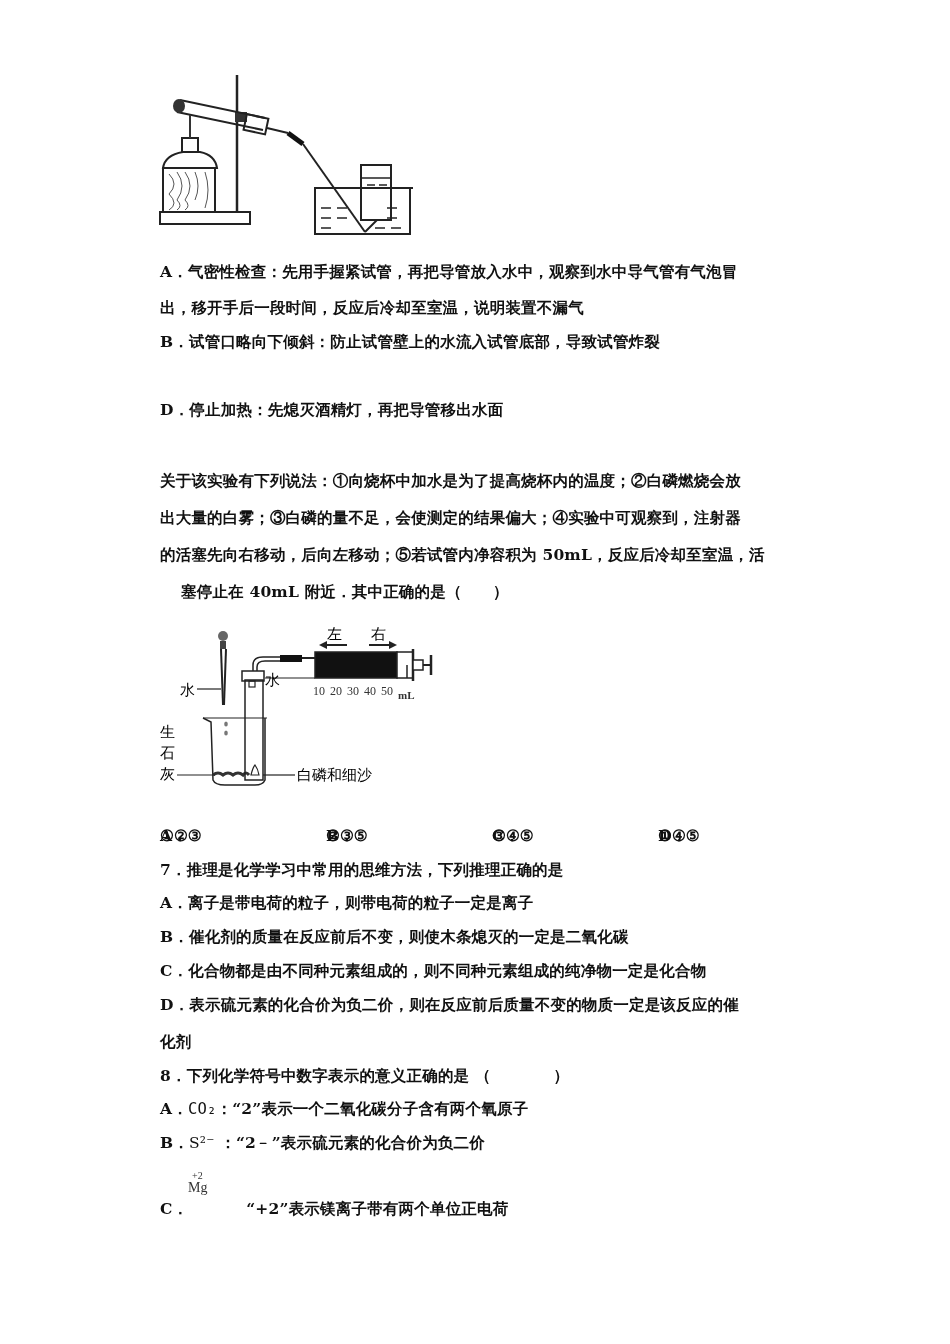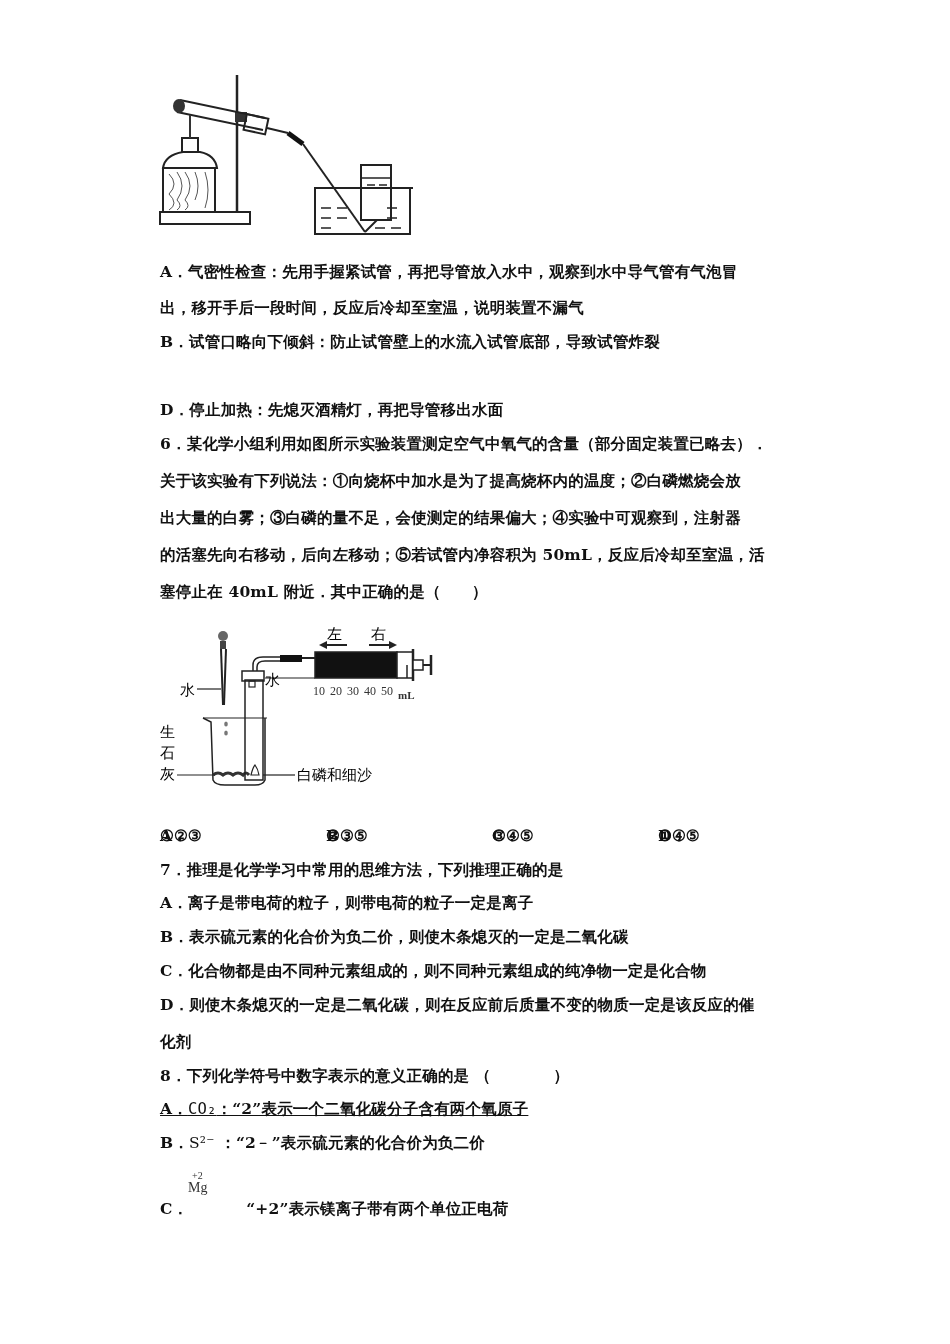--- a/index.html
+++ b/index.html
@@ -62,25 +62,24 @@
     <line x1="206" y1="108" x2="236" y2="108" stroke="#222" stroke-width="1.5"></line>
     <line x1="212" y1="115" x2="220" y2="115" stroke="#222" stroke-width="1.5"></line>
     <line x1="224" y1="115" x2="232" y2="115" stroke="#222" stroke-width="1.5"></line>
   </svg>
 
   <div class="line" style="top:262px;"><span>A．</span><span>气密性检查：先用手握紧试管，再把导管放入水中，观察到水中导气管有气泡冒</span></div>
   <div class="line" style="top:298px;">出，移开手后一段时间，反应后冷却至室温，说明装置不漏气</div>
   <div class="line" style="top:332px;"><span>B．</span><span>试管口略向下倾斜：防止试管壁上的水流入试管底部，导致试管炸裂</span></div>
   <div class="line" style="top:400px;"><span>D．</span><span>停止加热：先熄灭酒精灯，再把导管移出水面</span></div>
 
-  <div class="line" style="top:434px;">6．某化学小组利用如图所示实验装置测定空气中氧气的含量（部分固定装置已略去）．</div>
   <div class="line" style="top:508px;">出大量的白雾；③白磷的量不足，会使测定的结果偏大；④实验中可观察到，注射器</div>
   <div class="line" style="top:471px;">关于该实验有下列说法：①向烧杯中加水是为了提高烧杯内的温度；②白磷燃烧会放</div>
   <div class="line" style="top:545px;">的活塞先向右移动，后向左移动；⑤若试管内净容积为 50mL，反应后冷却至室温，活</div>
-  <div class="line" style="top:582px;">塞停止在 40mL 附近．其中正确的是（　　）</div>
+  <div class="line" style="top:582px;margin-left:21px;">塞停止在 40mL 附近．其中正确的是（　　）</div>
 
   <svg class="fig" style="left:155px;top:625px;" width="300" height="170" viewBox="0 0 300 170">
 
     <circle cx="68" cy="11" r="5" fill="#666"></circle>
     <rect x="65" y="16" width="6" height="8" fill="#444"></rect>
     <line x1="66" y1="24" x2="68" y2="80" stroke="#222" stroke-width="2"></line>
     <line x1="71" y1="24" x2="69" y2="80" stroke="#222" stroke-width="2"></line>
     <line x1="42" y1="64" x2="66" y2="64" stroke="#222" stroke-width="1.2"></line>
     <text x="25" y="70" font-size="15">水</text>
 
@@ -147,27 +146,27 @@
         <span>③④⑤</span>
       </span>
     <span style="left:498px;">
         <span>D．</span>
         <span>①④⑤</span>
       </span>
   </div>
 
   <div class="line" style="top:860px;">7．推理是化学学习中常用的思维方法，下列推理正确的是</div>
   <div class="line" style="top:893px;"><span>A．</span><span>离子是带电荷的粒子，则带电荷的粒子一定是离子</span></div>
-  <div class="line" style="top:927px;"><span>B．</span><span>表示硫元素的化合价为负二价，则使木条熄灭的一定是二氧化碳</span></div>
+  <div class="line" style="top:927px;"><span>B．</span><span>催化剂的质量在反应前后不变，则使木条熄灭的一定是二氧化碳</span></div>
   <div class="line" style="top:961px;"><span>C．</span><span>化合物都是由不同种元素组成的，则不同种元素组成的纯净物一定是化合物</span></div>
-  <div class="line" style="top:995px;"><span>D．</span><span>则使木条熄灭的一定是二氧化碳，则在反应前后质量不变的物质一定是该反应的催</span></div>
+  <div class="line" style="top:995px;"><span>D．</span><span>表示硫元素的化合价为负二价，则在反应前后质量不变的物质一定是该反应的催</span></div>
   <div class="line" style="top:1032px;">化剂</div>
 
   <div class="line" style="top:1066px;">8．下列化学符号中数字表示的意义正确的是 （　　　　）</div>
-  <div class="line" style="top:1099px;text-decoration:underline;"><span>A．</span><span style="font-weight:normal;font-family:'DejaVu Sans Mono',monospace;">CO₂</span><span>：“2”表示一个二氧化碳分子含有两个氧原子</span></div>
+  <div class="line" style="top:1099px;"><span>A．</span><span style="font-weight:normal;font-family:'DejaVu Sans Mono',monospace;">CO₂</span><span>：“2”表示一个二氧化碳分子含有两个氧原子</span></div>
   <div class="line" style="top:1133px;"><span>B．</span><span style="font-weight:normal;">S²⁻</span><span> ：“2﹣”表示硫元素的化合价为负二价</span></div>
 
   <div class="mg">
     <span class="sup">+2</span>
     <span>Mg</span>
   </div>
   <div class="line" style="top:1199px;text-align:center;">
     <span>C．</span><span style="display:inline-block;width:58px;"></span><span>“+2”表示镁离子带有两个单位正电荷</span>
   </div>
 

